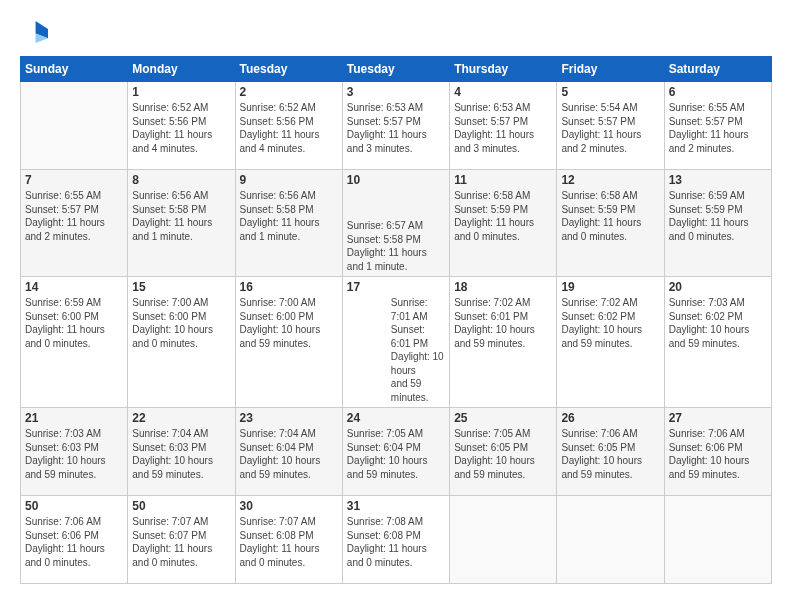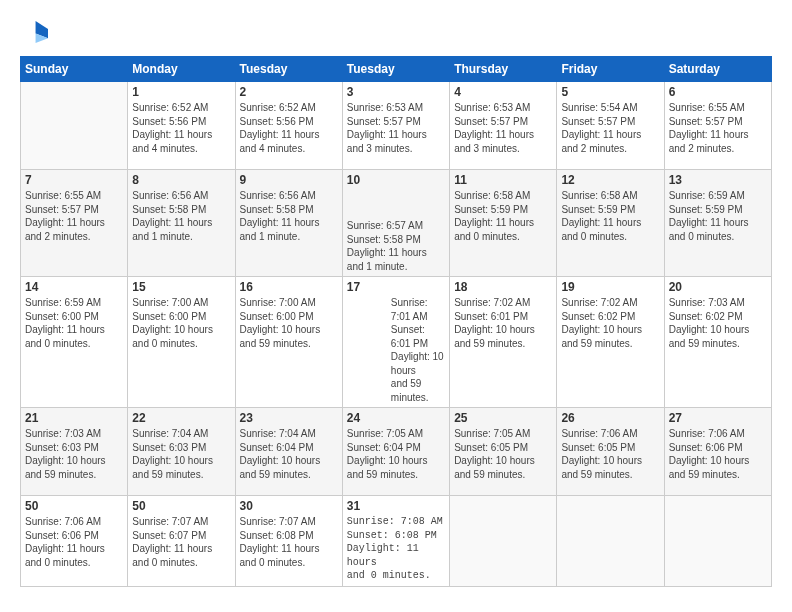--- a/index.html
+++ b/index.html
@@ -341,21 +341,21 @@
           </td>
           <td>
             <div class="day-number">30</div>
             <div class="cell-info" style="white-space: pre-line;">Sunrise: 7:07 AM
 Sunset: 6:08 PM
 Daylight: 11 hours
 and 0 minutes.</div>
           </td>
           <td>
             <div class="day-number">31</div>
-            <div class="cell-info" style="white-space: pre-line; font-family: Liberation Mono, monospace;">Sunrise: 7:08 AM
+            <div class="cell-info" style="white-space: pre-line;">Sunrise: 7:08 AM
 Sunset: 6:08 PM
 Daylight: 11 hours
 and 0 minutes.</div>
           </td>
           <td class="empty-cell"></td>
           <td class="empty-cell"></td>
           <td class="empty-cell"></td>
         </tr>
       </tbody>
   </table>

